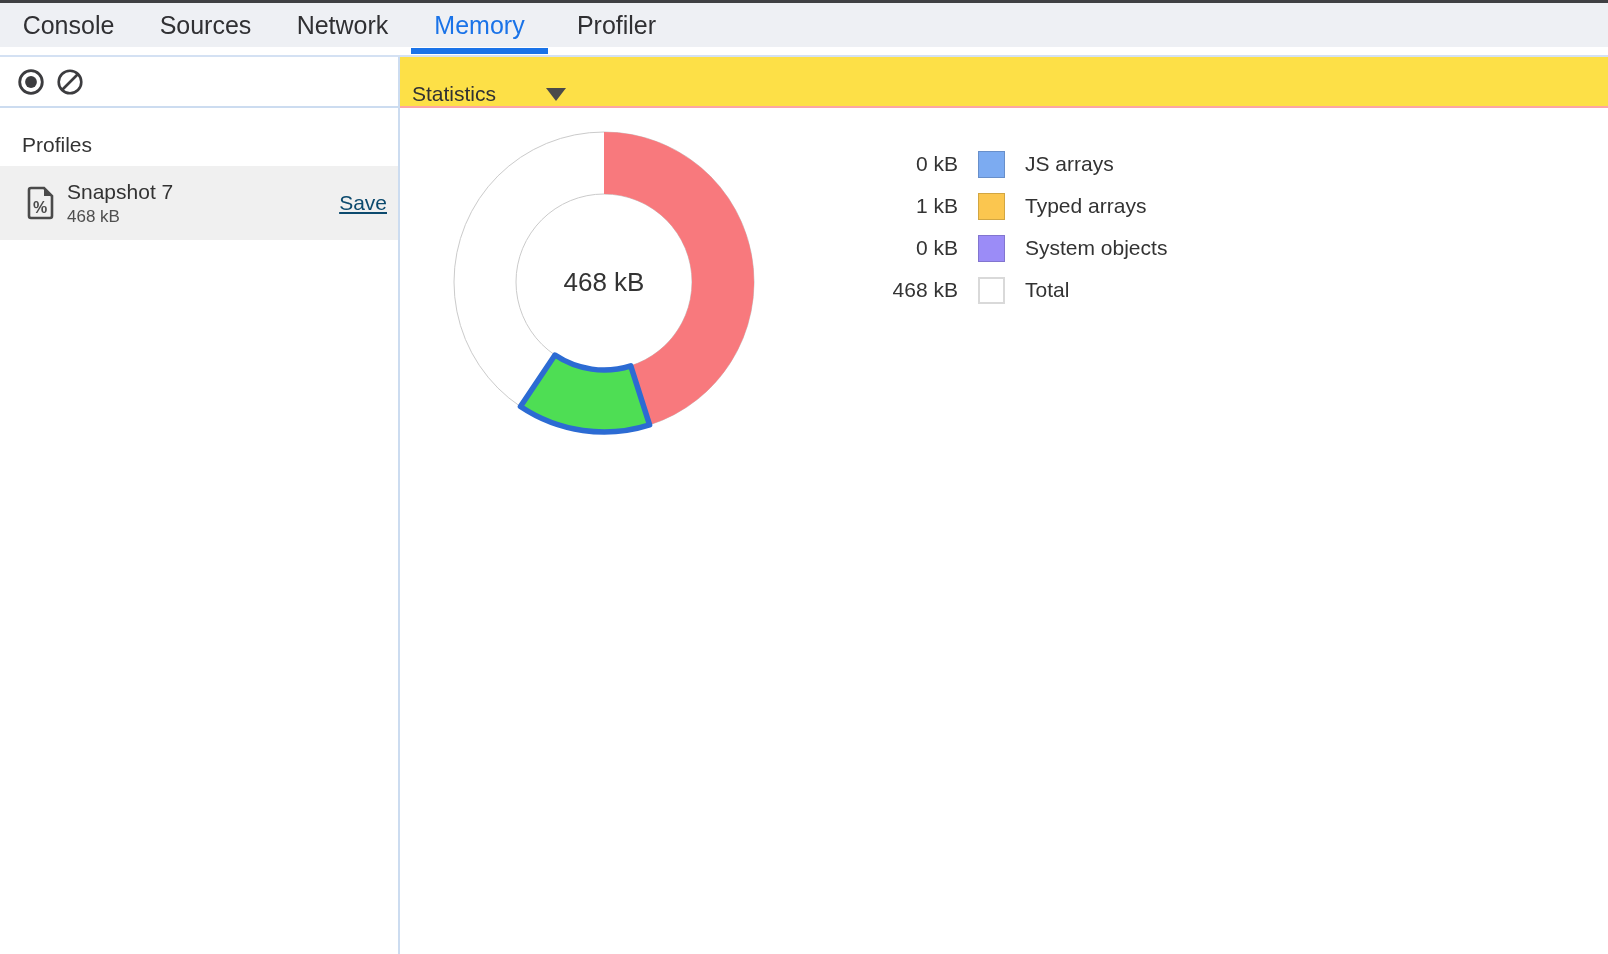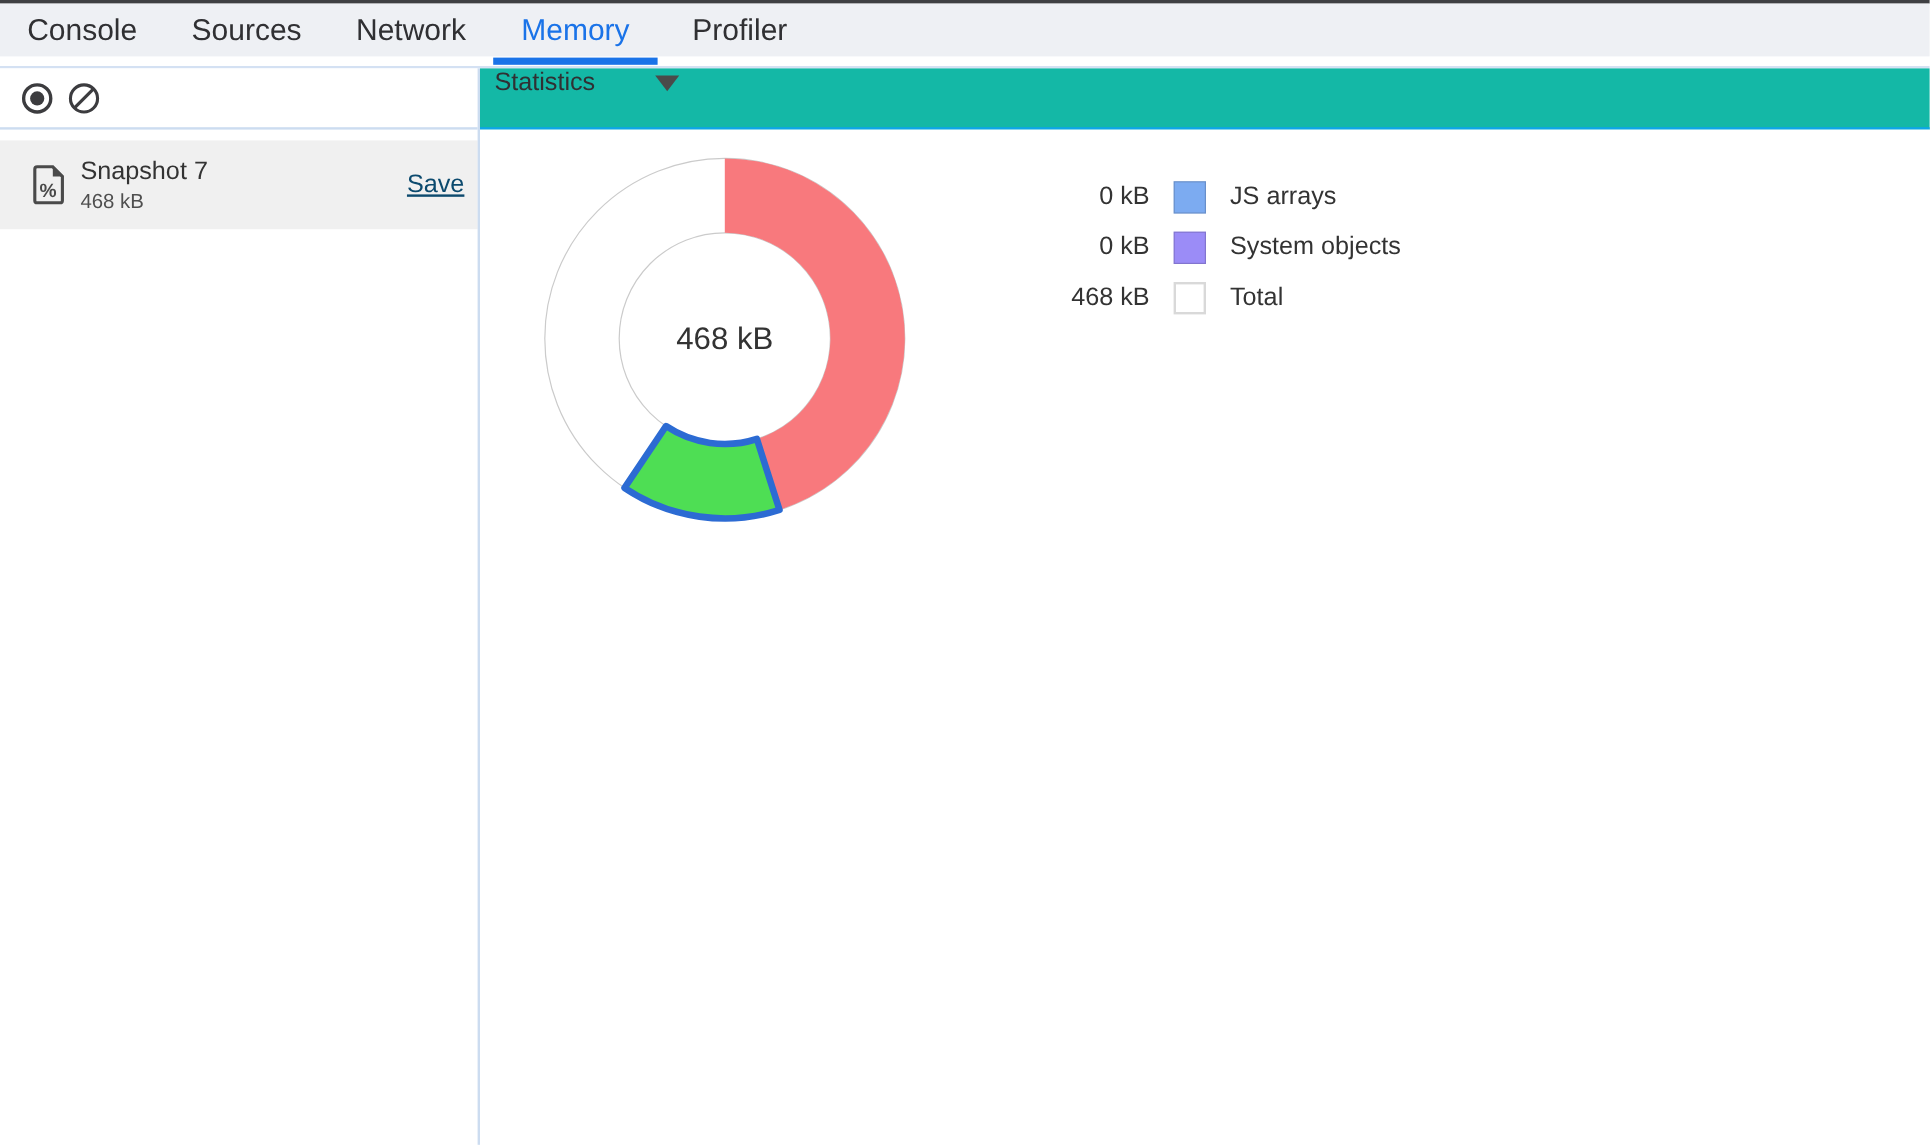--- a/index.html
+++ b/index.html
@@ -10,21 +10,21 @@
   .tabbar-border { position:absolute; left:0; top:55px; width:1608px; height:2px; background:#d4e1f3; }
   .tab { width:137px; height:44px; display:flex; align-items:center; justify-content:center;
     font-size:25px; color:#303033; position:relative; cursor:default; }
   .tab.active { color:#1a73e8; }
   .tab.active::after { content:""; position:absolute; left:0; right:0; bottom:-7px; height:6px; background:#1a73e8; }
   .sidebar { position:absolute; left:0; top:57px; width:398px; height:897px; background:#fff; }
   .v-divider { position:absolute; left:398px; top:57px; width:2px; height:897px; background:#ccdcf0; }
   .sidebar-toolbar { height:51px; border-bottom:2px solid #ccdcf0; display:flex; align-items:center; padding-left:17px; }
   .tool-icon { width:28px; height:28px; margin-right:11px; display:flex; align-items:center; justify-content:center; cursor:pointer; }
   .main { position:absolute; left:400px; top:57px; width:1208px; height:897px; }
-  .main-toolbar { height:51px; border-bottom:2px solid #0ea5e9; display:flex; align-items:flex-start; padding-left:12px; background:#14b8a6; }
+  .main-toolbar { height:51px; border-bottom:2px solid #fca5a5; display:flex; align-items:flex-end; padding-left:12px; background:#fde047; }
   .perspective { font-size:21px; color:#303033; display:flex; align-items:center; cursor:pointer; }
   .dd-triangle { width:0; height:0; border-left:10px solid transparent; border-right:10px solid transparent;
     border-top:13px solid #4a4a4a; margin-left:50px; }
   .sb-title { margin-top:25px; padding-left:22px; font-size:21px; color:#333; }
   .sb-section { margin-top:33px; padding-left:20px; font-size:20px; color:#6e6e6e; letter-spacing:0.4px; }
   .snap-row { margin-top:9px; height:74px; display:flex; align-items:center; padding:0 11px 0 27px; cursor:pointer; }
   .snap-row.selected { background:#f0f0f0; }
   .snap-text { margin-left:13px; }
   .snap-name { font-size:21px; color:#333; }
   .snap-size { font-size:17px; color:#4f4f4f; margin-top:3px; }
@@ -61,20 +61,21 @@
         <circle cx="14" cy="14" r="5.9" fill="#3c3c3f"></circle>
       </svg>
     </div>
     <div class="tool-icon">
       <svg width="28" height="28" viewBox="0 0 28 28">
         <circle cx="14" cy="14" r="11.3" fill="none" stroke="#3c3c3f" stroke-width="2.6"></circle>
         <line x1="6.5" y1="21.5" x2="21.5" y2="6.5" stroke="#3c3c3f" stroke-width="2.6"></line>
       </svg>
     </div>
   </div>
+  <div class="sb-title">Profiles</div>
   <div id="snapshot-list">
       <div class="snap-row selected">
         <svg width="27" height="34" viewBox="0 0 27 34">
           <path d="M4 2 h13 l8 8 v20 a2 2 0 0 1 -2 2 h-19 a2 2 0 0 1 -2 -2 v-26 a2 2 0 0 1 2 -2 z" fill="none" stroke="#4a4a4a" stroke-width="2.6"></path>
           <path d="M17 2 v8 h8 z" fill="#4a4a4a"></path>
           <text x="13" y="27" text-anchor="middle" font-size="16" font-weight="bold" fill="#4a4a4a">%</text>
         </svg>
         <div class="snap-text">
           <div class="snap-name">Snapshot 7</div>
           <div class="snap-size">468 kB</div>
@@ -101,20 +102,25 @@
         <path d="M 215.58577363613702 312.9053436439481 A 150 150 0 0 1 86.45527650103412 294.5804124872018 L 120.98709554727336 243.08717532582506 A 88 88 0 0 0 196.74365386653372 253.8378016044495 Z" fill="#4ede54" stroke="#2c6bd3" stroke-width="5.5" stroke-linejoin="round"></path>
         <text x="170" y="179" text-anchor="middle" font-size="26" fill="#333333">468 kB</text>
       </svg>
     <div class="legend" id="legend">
         <div class="legend-row">
           <span class="legend-value">0 kB</span>
           <span class="legend-swatch" style="background: rgb(124, 171, 241);"></span>
           <span class="legend-label">JS arrays</span>
         </div>
         <div class="legend-row">
+          <span class="legend-value">1 kB</span>
+          <span class="legend-swatch" style="background: rgb(251, 198, 79);"></span>
+          <span class="legend-label">Typed arrays</span>
+        </div>
+        <div class="legend-row">
           <span class="legend-value">0 kB</span>
           <span class="legend-swatch" style="background: rgb(155, 140, 247);"></span>
           <span class="legend-label">System objects</span>
         </div>
         <div class="legend-row">
           <span class="legend-value">468 kB</span>
           <span class="legend-swatch total"></span>
           <span class="legend-label">Total</span>
         </div>
       </div>

